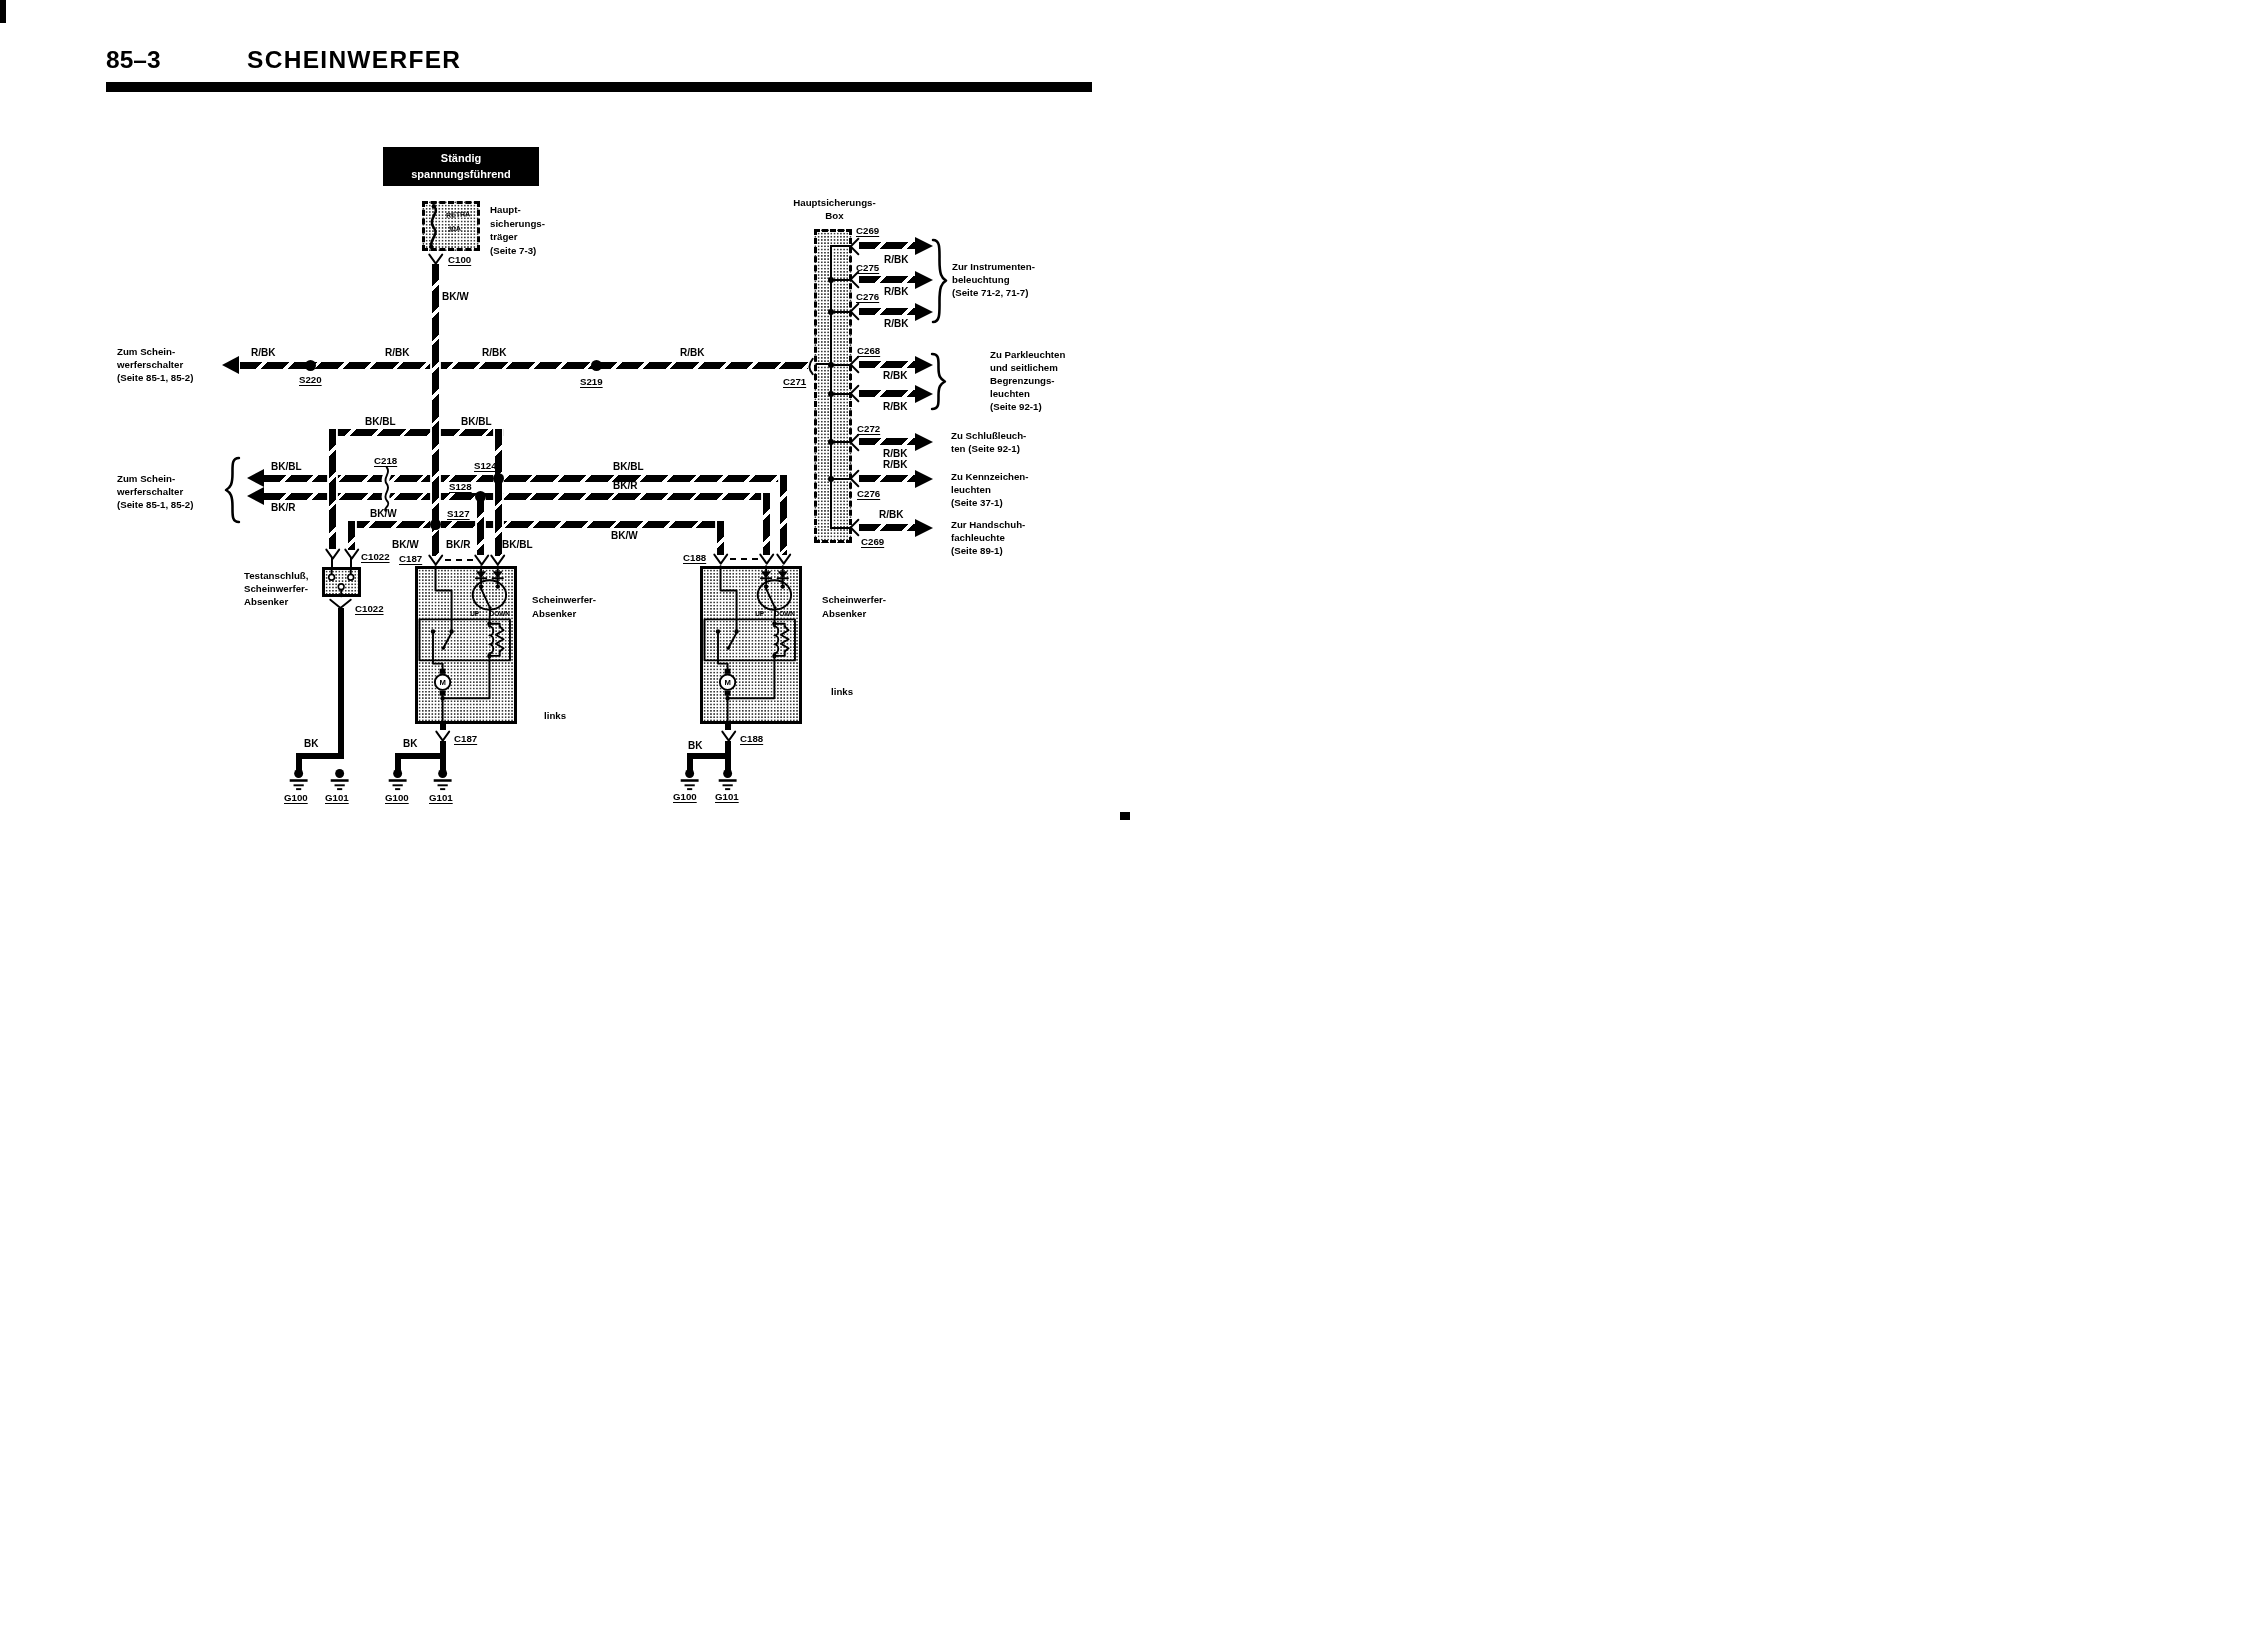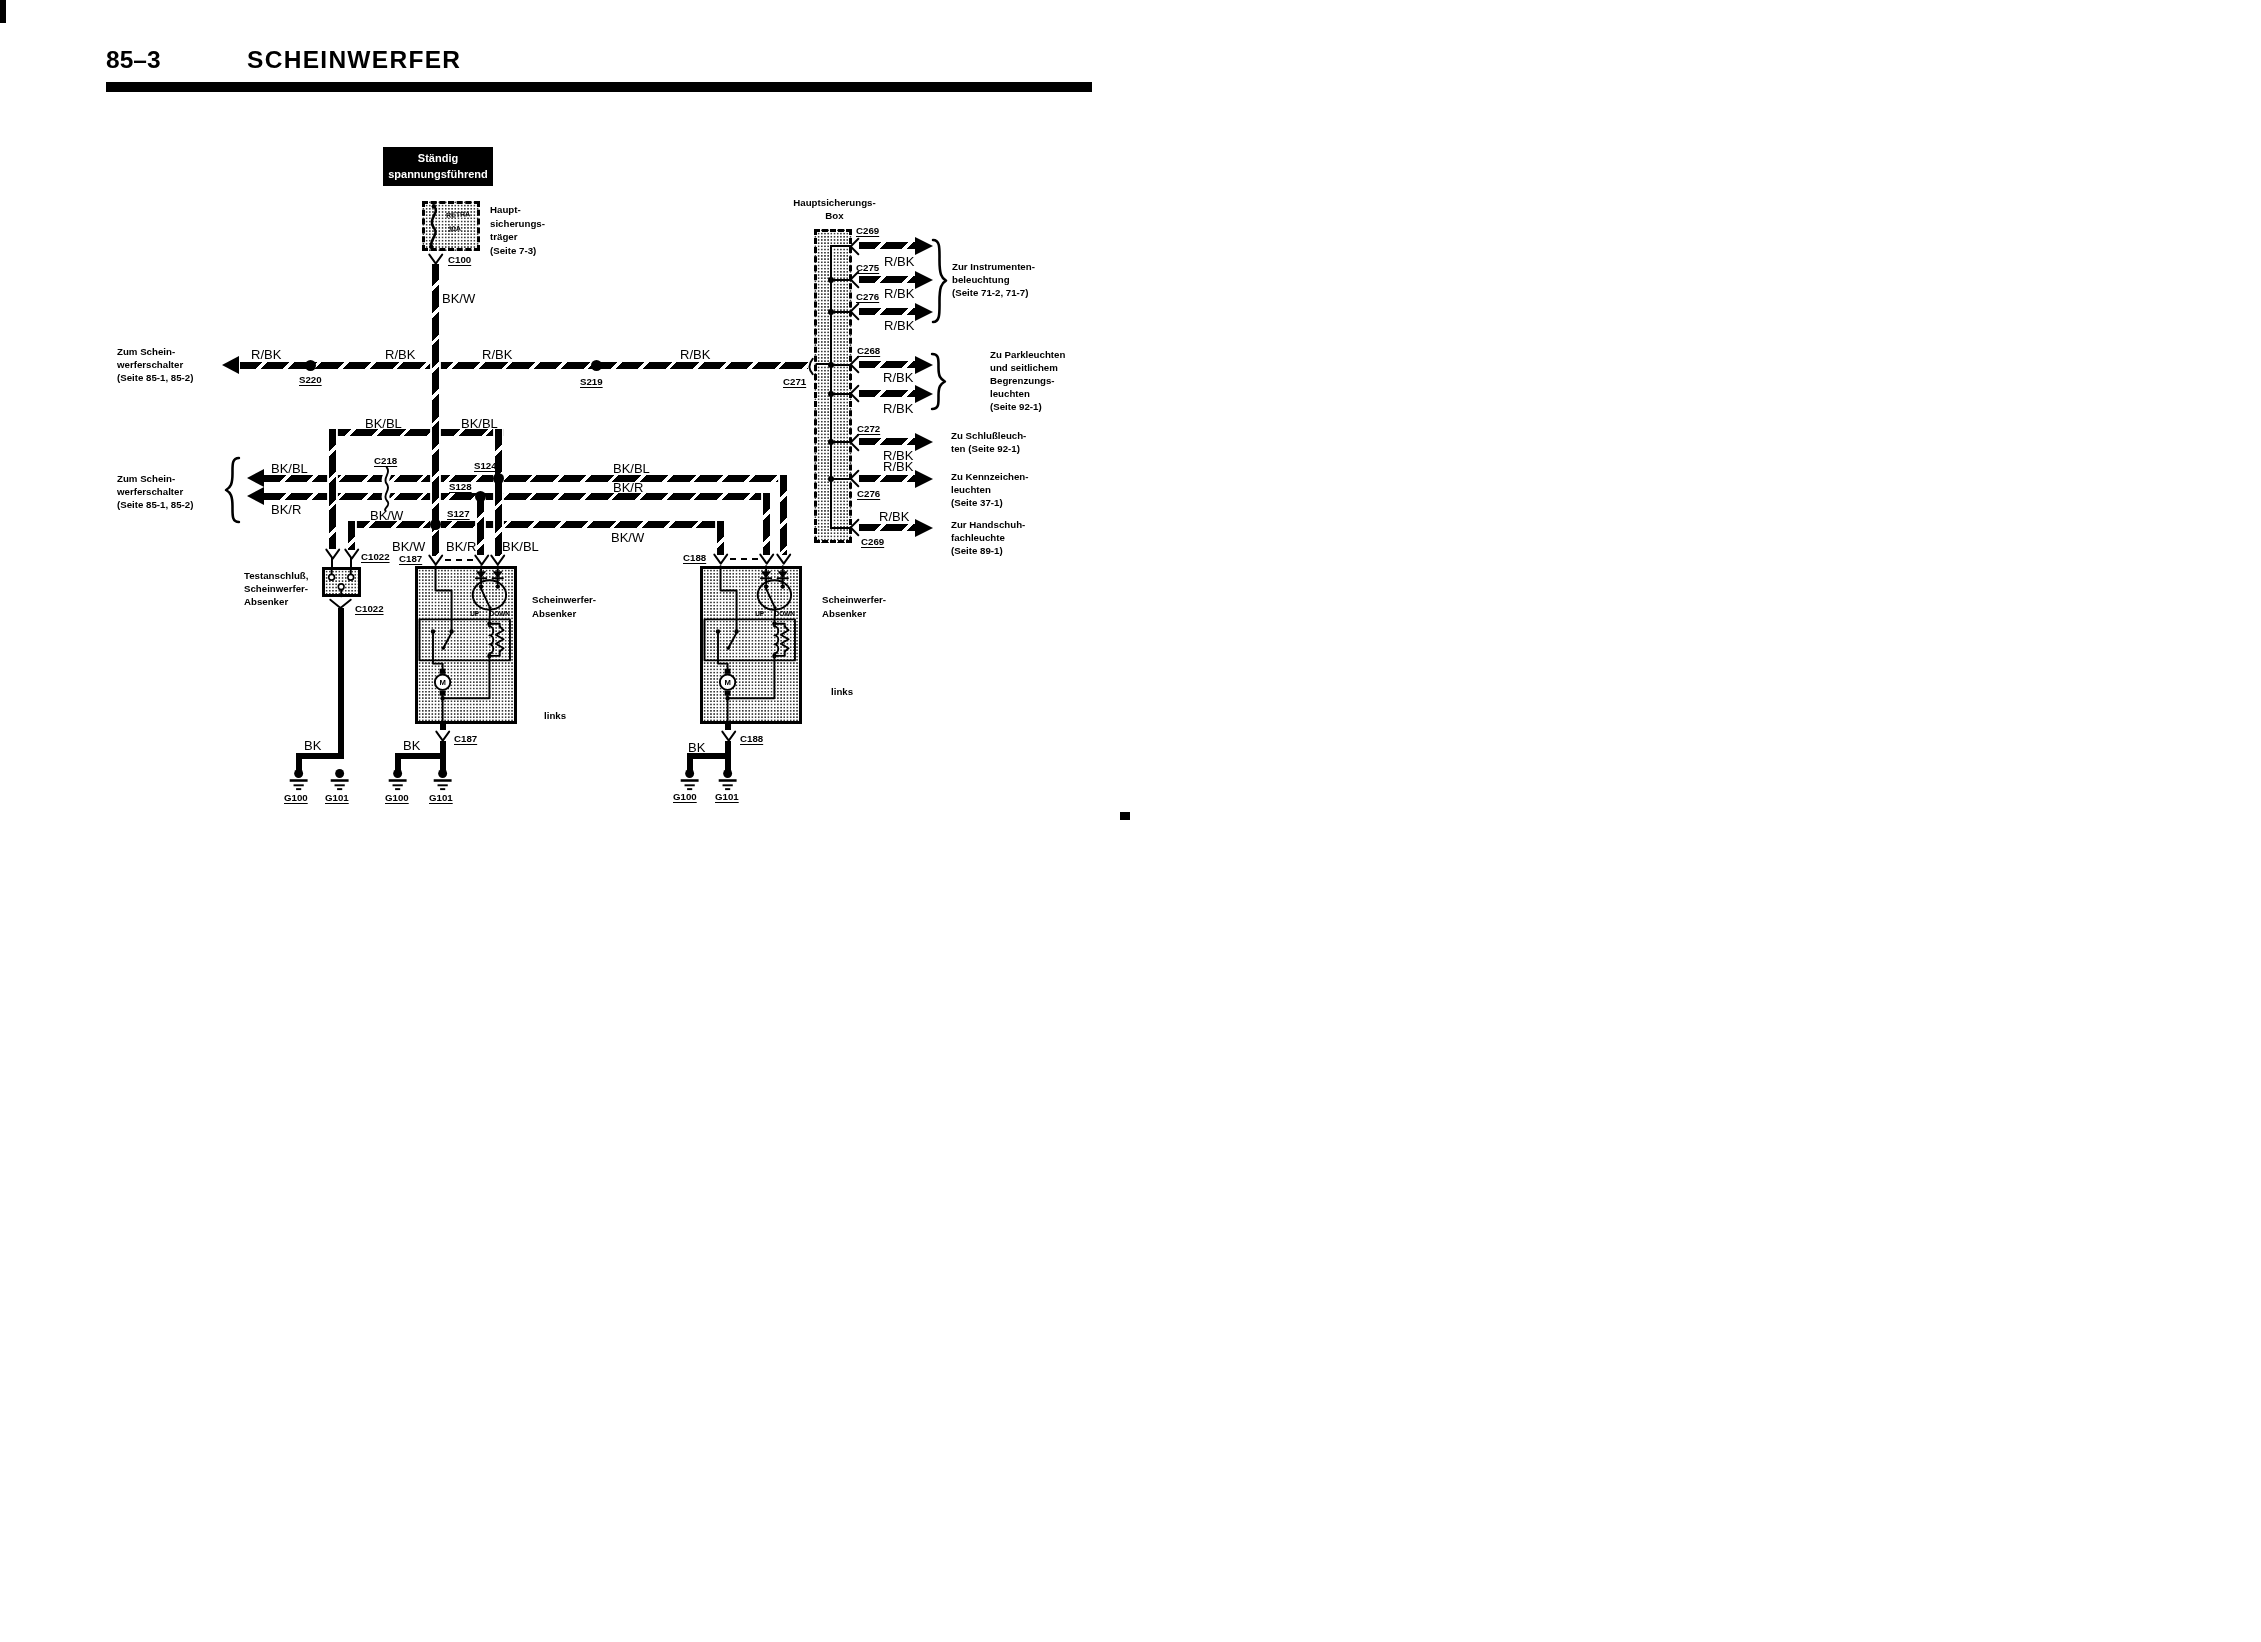--- a/index.html
+++ b/index.html
@@ -10,21 +10,21 @@
   .wh{position:absolute;height:7px;background:repeating-linear-gradient(135deg,#000 0 16px,#fff 16px 19.3px)}
   .wv{position:absolute;width:7px;background:repeating-linear-gradient(135deg,#000 0 16px,#fff 16px 19.3px);
       box-shadow:-1.9px 0 0 #fff,1.9px 0 0 #fff}
   .patch{position:absolute;width:7px;height:7px;background:#000}
   .sw{position:absolute;background:#000}           
   .thin{position:absolute;background:#000}
   .dot{position:absolute;width:11px;height:11px;border-radius:50%;background:#000}
   .mdot{position:absolute;width:5.8px;height:5.8px;border-radius:50%;background:#000}
   .dash{position:absolute;border-top:2.6px dashed #000}
   .lbl{position:absolute;font-weight:bold;font-size:9.7px;line-height:13px;white-space:pre-line}
-  .wl{position:absolute;font-weight:normal;font-size:13px;white-space:nowrap}
+  .wl{position:absolute;font-weight:bold;font-size:10px;white-space:nowrap}
   .con{position:absolute;font-weight:bold;font-size:9.7px;white-space:nowrap;
        text-decoration:underline;text-decoration-thickness:1.3px;text-underline-offset:1.9px}
   .stip{background-color:#fff;background-image:radial-gradient(#3a3a3a 0.6px,transparent 0.9px);background-size:3.2px 3.2px}
   .arrL{position:absolute;width:0;height:0;border-top:9px solid transparent;border-bottom:9px solid transparent;border-right:17.4px solid #000}
   .arrR{position:absolute;width:0;height:0;border-top:9px solid transparent;border-bottom:9px solid transparent;border-left:18px solid #000}
   svg{position:absolute;overflow:visible}
   svg .k{stroke:#000;stroke-width:3;fill:none;stroke-linecap:round;stroke-linejoin:round}
   svg .k4{stroke:#000;stroke-width:4;fill:none;stroke-linecap:round;stroke-linejoin:round}
   svg .f{fill:#000;stroke:none}
   svg text{font-family:"Liberation Sans",sans-serif;font-weight:bold;fill:#000}
@@ -33,21 +33,21 @@
 <body>
 
 <div id="page">
 
   <div class="sw" style="left:0;top:0;width:6.4px;height:23px"></div>
   <div class="a" style="left:106px;top:46px;font-size:24.5px;font-weight:bold">85–3</div>
   <div class="a" style="left:247px;top:46px;font-size:24.5px;font-weight:bold;letter-spacing:1.3px">SCHEINWERFER</div>
   <div class="sw" style="left:106px;top:82px;width:986px;height:9.7px"></div>
   <div class="sw" style="left:1120px;top:812px;width:10.3px;height:8.4px"></div>
 
-  <div class="a" style="left:383px;top:147px;width:110px;height:39px;background:#000;color:#fff;text-align:center;
+  <div class="a" style="left:383px;top:147px;width:156px;height:39px;background:#000;color:#fff;text-align:center;
               font-weight:bold;font-size:11px;line-height:16px;white-space:pre-line;padding-top:3.2px;box-sizing:border-box">Ständig
 spannungsführend</div>
 
   <div class="a stip" style="left:422px;top:201px;width:58px;height:50px;border:3.2px dashed #000;box-sizing:border-box"></div>
   <svg style="left:423px;top:202px" width="28" height="49" viewBox="0 0 44 76">
     <circle class="f" cx="17" cy="6" r="3.5"></circle>
       <circle class="f" cx="13" cy="70" r="3.5"></circle>
     <path class="k4" d="M17,6 C28,16 6,26 17,40 C26,50 10,58 13,70"></path>
   </svg>
   <div class="a" style="left:446px;top:211px;font-size:7px;font-weight:bold;transform:rotate(-4deg)">RETRA</div>

